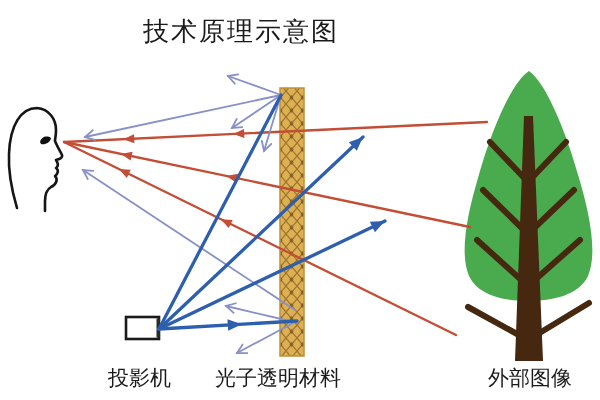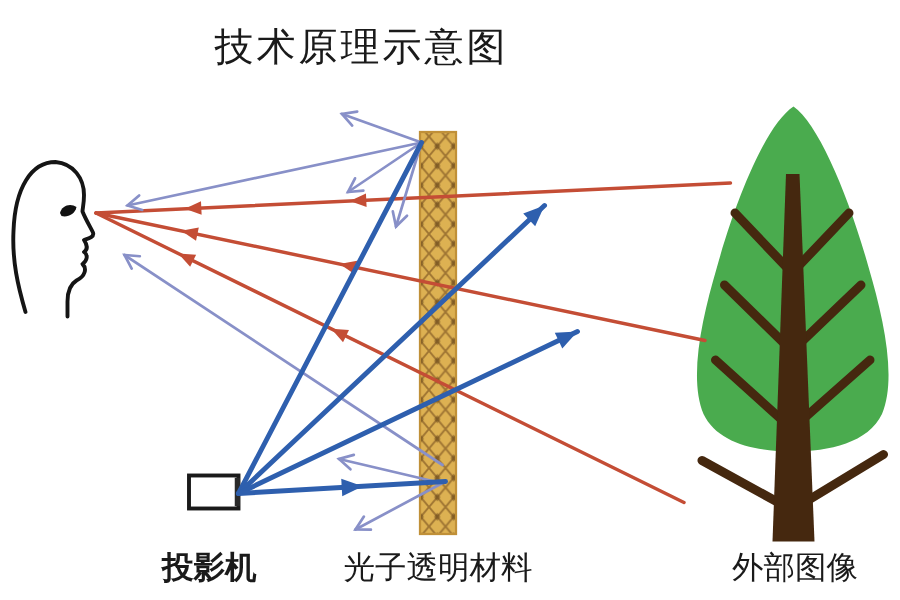--- a/index.html
+++ b/index.html
@@ -2,22 +2,22 @@
 <html><head>
 <meta charset="utf-8">
 <style>
   html,body{margin:0;padding:0;background:#ffffff;}
   body{width:600px;height:400px;position:relative;overflow:hidden;
        font-family:"DejaVu Sans","Liberation Sans",sans-serif;}
   .stage{position:absolute;left:0;top:0;width:600px;height:400px;}
   .title{position:absolute;left:0;top:14px;width:482px;text-align:center;
          font-size:26px;letter-spacing:2px;color:#1a1a1a;font-weight:500;}
   .lbl{position:absolute;font-size:21px;color:#1a1a1a;white-space:nowrap;}
-  .lbl-projector{left:108px;top:364px;font-weight:bold;}
-  .lbl-material{left:229px;top:364px;}
+  .lbl-projector{left:108px;top:364px;}
+  .lbl-material{left:215px;top:364px;}
   .lbl-external{left:488px;top:364px;font-family:Liberation Serif, serif;}
 </style>
 </head>
 <body>
 
 <svg class="stage" viewBox="0 0 600 400">
   <defs>
     <pattern id="weave" width="11" height="13" patternUnits="userSpaceOnUse">
       <rect width="11" height="13" fill="#ddb152"></rect>
       <path d="M0 0 L11 13 M11 0 L0 13 M-5.5 6.5 L5.5 19.5 M5.5 -6.5 L16.5 6.5" stroke="#8a6128" stroke-width="1.3" fill="none" opacity="0.75"></path>

